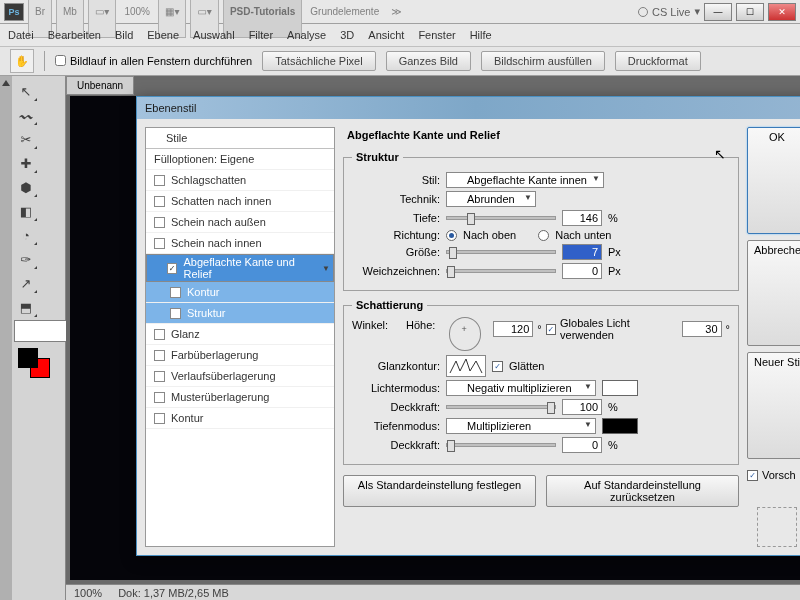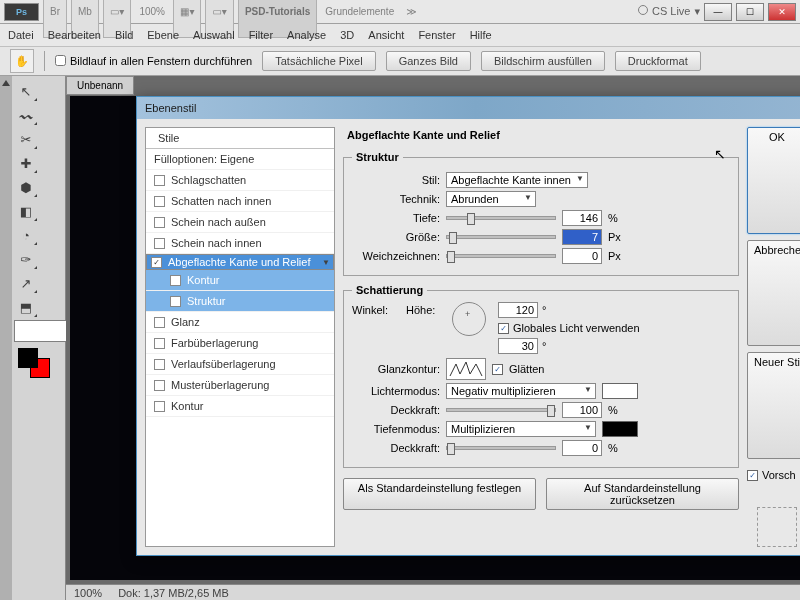--- a/index.html
+++ b/index.html
@@ -1,24 +1,24 @@
 <!DOCTYPE html>
 <html><head>
 <meta charset="utf-8">
 <style>
 * { margin: 0; padding: 0; box-sizing: border-box; font-family: Tahoma, Arial, sans-serif; font-size: 11px; }
 body { background: #e6e6e6; width: 800px; height: 600px; overflow: hidden; position: relative; }
 
 .title-bar { background: #e8e8e8; height: 24px; display: flex; align-items: center; padding: 0 4px; gap: 4px; border-bottom: 1px solid #a0a0a0; }
-.tb-icon { width: 35px; height: 18px; background: #3a3a3a; border: 1px solid #909090; display: flex; align-items: center; justify-content: center; color: #6db5e0; font-size: 9px; font-weight: bold; }
+.tb-icon { width: 20px; height: 18px; background: #3a3a3a; border: 1px solid #909090; display: flex; align-items: center; justify-content: center; color: #6db5e0; font-size: 9px; font-weight: bold; }
 .tb-btn { padding: 20px 6px; border: 1px solid #b0b0b0; background: #e0e0e0; font-size: 10px; color: #808080; }
 .tb-text { color: #808080; font-size: 10px; padding: 0 4px; }
 .tb-spacer { flex: 1; }
 .tb-emph { background: #d0d0d0; color: #707070; font-weight: bold; }
-.cs-live { display: flex; align-items: flex-start; gap: 4px; color: #606060; }
+.cs-live { display: flex; align-items: center; gap: 4px; color: #606060; }
 .cs-dot { width: 10px; height: 10px; border: 1px solid #808080; border-radius: 50%; }
 .win-btn { width: 28px; height: 18px; border: 1px solid #808080; background: linear-gradient(#f8f8f8, #d0d0d0); font-size: 9px; display: flex; align-items: center; justify-content: center; }
 .win-close { background: linear-gradient(#e88, #c33); color: #fff; }
 
 .menu-bar { background: #e8e8e8; height: 22px; display: flex; align-items: center; padding: 0 8px; gap: 14px; color: #333; }
 
 .options-bar { background: #e6e6e6; height: 30px; display: flex; align-items: center; padding: 0 10px; gap: 10px; border-top: 1px solid #c0c0c0; border-bottom: 1px solid #a0a0a0; }
 .hand-icon { width: 24px; height: 24px; border: 1px solid #b0b0b0; background: #f0f0f0; display: flex; align-items: center; justify-content: center; }
 .opt-check { display: flex; align-items: flex-start; gap: 4px; }
 .opt-btn { padding: 3px 12px; border: 1px solid #a0a0a0; background: linear-gradient(#f8f8f8, #dcdcdc); color: #404040; border-radius: 2px; }
@@ -40,35 +40,35 @@
 .doc-tab { background: #d0d0d0; padding: 3px 10px; position: absolute; top: 0; left: 0; border: 1px solid #888; font-size: 10px; }
 .canvas { position: absolute; top: 20px; left: 4px; right: 0; bottom: 20px; background: #05050a; }
 .status-bar { position: absolute; bottom: 0; left: 0; right: 0; height: 16px; background: #d8d8d8; display: flex; align-items: center; padding: 0 8px; gap: 16px; font-size: 10px; color: #404040; border-top: 1px solid #888; }
 
 
 .dialog { position: absolute; top: 96px; left: 136px; width: 680px; height: 460px; background: #e8e8e8; border: 1px solid #4a90c2; box-shadow: 0 3px 14px rgba(0,0,0,0.45); display: flex; flex-direction: column; }
 .dlg-title { height: 22px; background: linear-gradient(90deg, #a3c2dd 0%, #7ea7c8 50%, #94b5d2 100%); display: flex; align-items: center; padding: 0 8px; color: #1a1a1a; font-size: 11px; }
 .dlg-body { flex: 1; display: flex; padding: 8px; gap: 8px; }
 
 .styles-panel { width: 190px; border: 1px solid #999; background: #fff; display: flex; flex-direction: column; }
-.sp-head { padding: 4px 12px; border-bottom: 1px solid #c0c0c0; color: #333; }
+.sp-head { padding: 4px 20px; border-bottom: 1px solid #c0c0c0; color: #333; }
 .sp-row { padding: 4px 8px; display: flex; align-items: center; gap: 6px; color: #333; border-bottom: 1px solid #f0f0f0; }
 .sp-row.sub { padding-left: 24px; }
 .sp-row.sel { background: #4a90d9; color: #fff; }
 .sp-row.sel2 { background: #7db4e8; color: #fff; }
 .sp-cb { width: 11px; height: 11px; border: 1px solid #888; background: #fff; display: flex; align-items: center; justify-content: center; font-size: 8px; color: #333; }
 .sp-cb.on::after { content: "✓"; }
 
 .settings-panel { flex: 1; display: flex; flex-direction: column; gap: 4px; overflow: hidden; }
 .sp-title { font-weight: bold; padding: 2px 4px; }
 .fieldset { border: 1px solid #a0a0a0; padding: 6px 8px 8px; position: relative; margin-top: 4px; }
 .fieldset > legend { padding: 0 4px; font-weight: bold; font-size: 11px; }
 .frow { display: flex; align-items: center; gap: 6px; margin: 3px 0; }
 .flabel { width: 88px; text-align: right; }
-.sel { border: 1px solid #888; background: #fff; padding: 1px 16px 1px 4px; position: relative; min-width: 130px; }
+.sel { border: 1px solid #888; background: #fff; padding: 1px 16px 1px 20px; position: relative; min-width: 130px; }
 .sel::after { content: "▼"; position: absolute; right: 3px; font-size: 8px; color: #404040; }
 .slider { flex: 0 0 110px; height: 4px; background: #c0c0c0; position: relative; border: 1px solid #999; }
 .slider .thumb { position: absolute; top: -4px; width: 8px; height: 12px; background: #e0e0e0; border: 1px solid #666; }
 .numin { width: 40px; border: 1px solid #888; background: #fff; padding: 1px 3px; text-align: right; }
 .numin.sel-blue { background: #3060c8; color: #fff; }
 .unit { width: 20px; }
 .radio { width: 11px; height: 11px; border: 1px solid #666; border-radius: 50%; background: #fff; display: flex; align-items: center; justify-content: center; }
 .radio.on::after { content: ""; width: 5px; height: 5px; background: #2a5aa0; border-radius: 50%; }
 .chk { width: 11px; height: 11px; border: 1px solid #666; background: #fff; display: flex; align-items: center; justify-content: center; font-size: 8px; color: #2a5aa0; }
 .chk.on::after { content: "✓"; }
@@ -258,20 +258,28 @@
         </div>
         <div class="frow">
           <div class="flabel">Tiefe:</div>
           <div class="slider">
               <div class="thumb" style="left:20px"></div>
             </div>
           <div class="numin">146</div>
           <div class="unit">%</div>
         </div>
         <div class="frow">
+          <div class="flabel">Richtung:</div>
+          <div class="radio on"></div>
+          <span>Nach oben</span>
+          <div style="width:10px"></div>
+          <div class="radio"></div>
+          <span>Nach unten</span>
+        </div>
+        <div class="frow">
           <div class="flabel">Größe:</div>
           <div class="slider">
               <div class="thumb" style="left:2px"></div>
             </div>
           <div class="numin sel-blue">7</div>
           <div class="unit">Px</div>
         </div>
         <div class="frow">
           <div class="flabel">Weichzeichnen:</div>
           <div class="slider">
@@ -285,21 +293,21 @@
       <fieldset class="fieldset">
         <legend>Schattierung</legend>
         <div style="display:flex;gap:6px;align-items:flex-start">
           <div style="width:88px;text-align:right;display:flex;flex-direction:row;gap:18px;padding-top:2px">
             <span>Winkel:</span>
             <span>Höhe:</span>
           </div>
           <div class="angle-widget">
               <div class="angle-cross">+</div>
             </div>
-          <div style="display:flex;flex-direction:column;gap:4px">
+          <div style="display:flex;flex-direction:row;gap:4px">
             <div style="display:flex;align-items:center;gap:4px">
               <div class="numin">120</div>
               <span>°</span>
             </div>
             <div style="display:flex;align-items:center;gap:4px">
               <div class="chk on"></div>
               <span>Globales Licht verwenden</span>
             </div>
             <div style="display:flex;align-items:center;gap:4px">
               <div class="numin">30</div>

